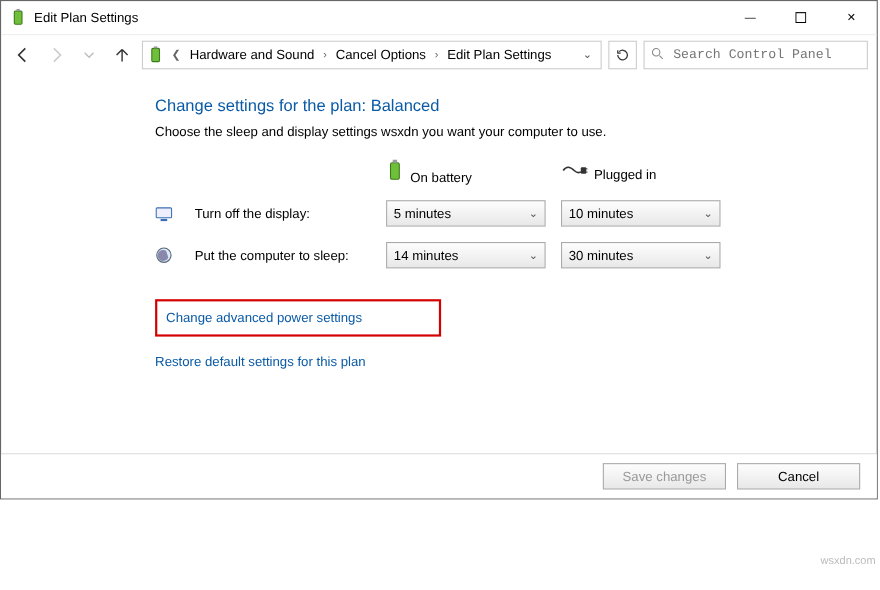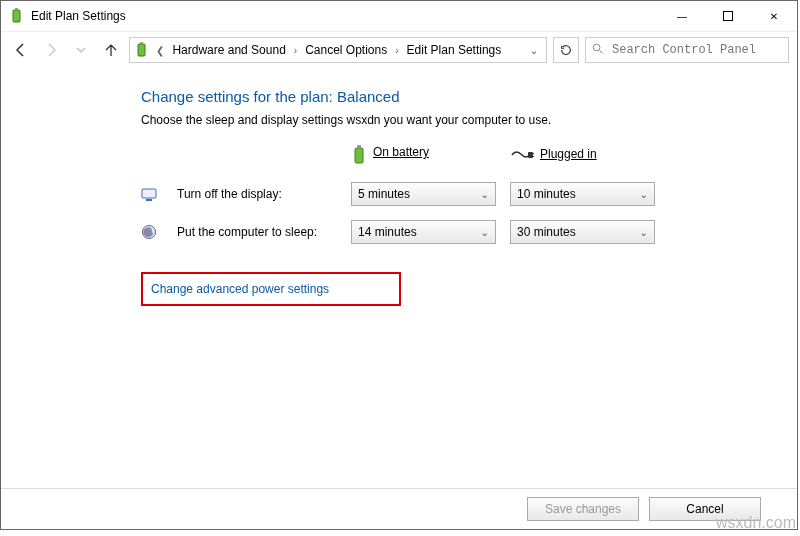--- a/index.html
+++ b/index.html
@@ -8,21 +8,21 @@
     font-size: 12px;
     background: #fff;
     color: #000;
     width: 800px;
     height: 536px;
     overflow: hidden;
   }
   .window {
     border: 1px solid #666;
     width: 798px;
-    height: 530px;
+    height: 454px;
     box-sizing: border-box;
     display: flex;
     flex-direction: column;
     position: relative;
   }
   .titlebar {
     height: 30px;
     display: flex;
     align-items: center;
     padding: 0 0 0 8px;
@@ -89,56 +89,56 @@
     color: #000;
     margin-bottom: 18px;
   }
   .grid {
     display: grid;
     grid-template-columns: 22px 160px 145px 145px;
     column-gap: 14px;
     row-gap: 14px;
     align-items: center;
   }
-  .col-hdr { display:flex; align-items:flex-start; gap:6px;text-decoration:underline; }
+  .col-hdr { display:flex; align-items:flex-end; gap:6px; }
   .row-icon { width:16px; height:16px; display:flex; align-items:center; justify-content:center; }
   .combo {
     height: 22px;
     border: 1px solid #aaa;
     background: linear-gradient(#fdfdfd,#e8e8e8);
     display: flex; align-items: center;
     padding: 0 6px;
     justify-content: space-between;
     color:#000;
   }
   .combo .chev { font-size:10px; color:#555; }
   .link2 { color:#0a5aa6; margin-top:16px; display:inline-block; }
   .highlight {
     border: 2px solid #d40000;
     padding: 8px 70px 8px 8px;
     display:inline-block;
   }
   .footer {
     height: 40px;
     display:flex; align-items:center; justify-content:flex-end;
-    gap:10px; padding: 0 36px;
+    gap:10px; padding: 0 15px;
     background:#fff;
     text-align:center;
   }
   .btn {
     height: 22px; min-width: 90px;
     border: 1px solid #aaa;
     background: linear-gradient(#fdfdfd,#e8e8e8);
     display:flex; align-items:center; justify-content:center;
     padding: 0 10px;
   }
   .btn.disabled { color:#999; }
   .watermark {
-    position:absolute; bottom:4px; right:4px;
-    font-size:16px; color:#bbb;
+    position:absolute; bottom:20px; right:4px;
+    font-size:10px; color:#bbb;
   }
 </style>
 </head>
 <body>
 
 <div class="window">
 
   <div class="titlebar">
     <span class="title-icon">
       <svg width="16" height="16" viewBox="0 0 16 16">
@@ -273,20 +273,21 @@
         <span>30 minutes</span>
         <span class="chev">⌄</span>
       </div>
     </div>
 
     <div style="margin-top:28px"></div>
     <span class="highlight">
       <a class="" style="color:#0a5aa6">Change advanced power settings</a>
     </span>
     <br>
+    <a class="link2">Restore default settings for this plan</a>
   </div>
 
   <div class="footer">
     <div class="btn disabled">Save changes</div>
     <div class="btn">Cancel</div>
   </div>
 
 </div>
 
 <div class="watermark">wsxdn.com</div>

